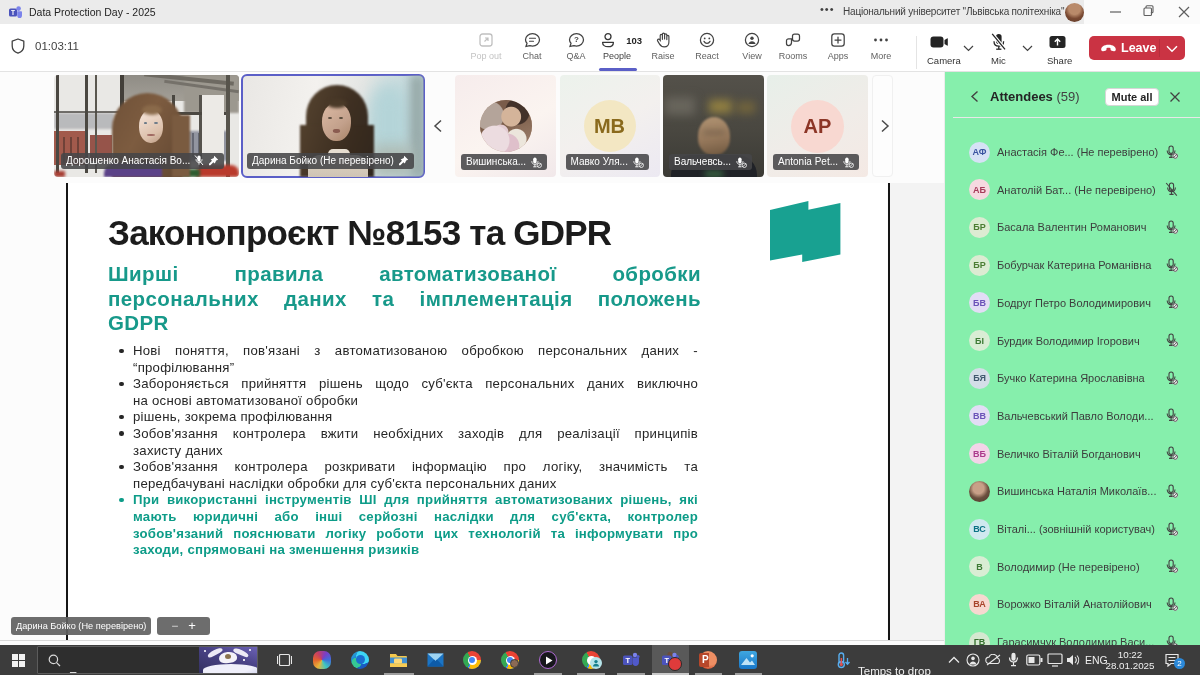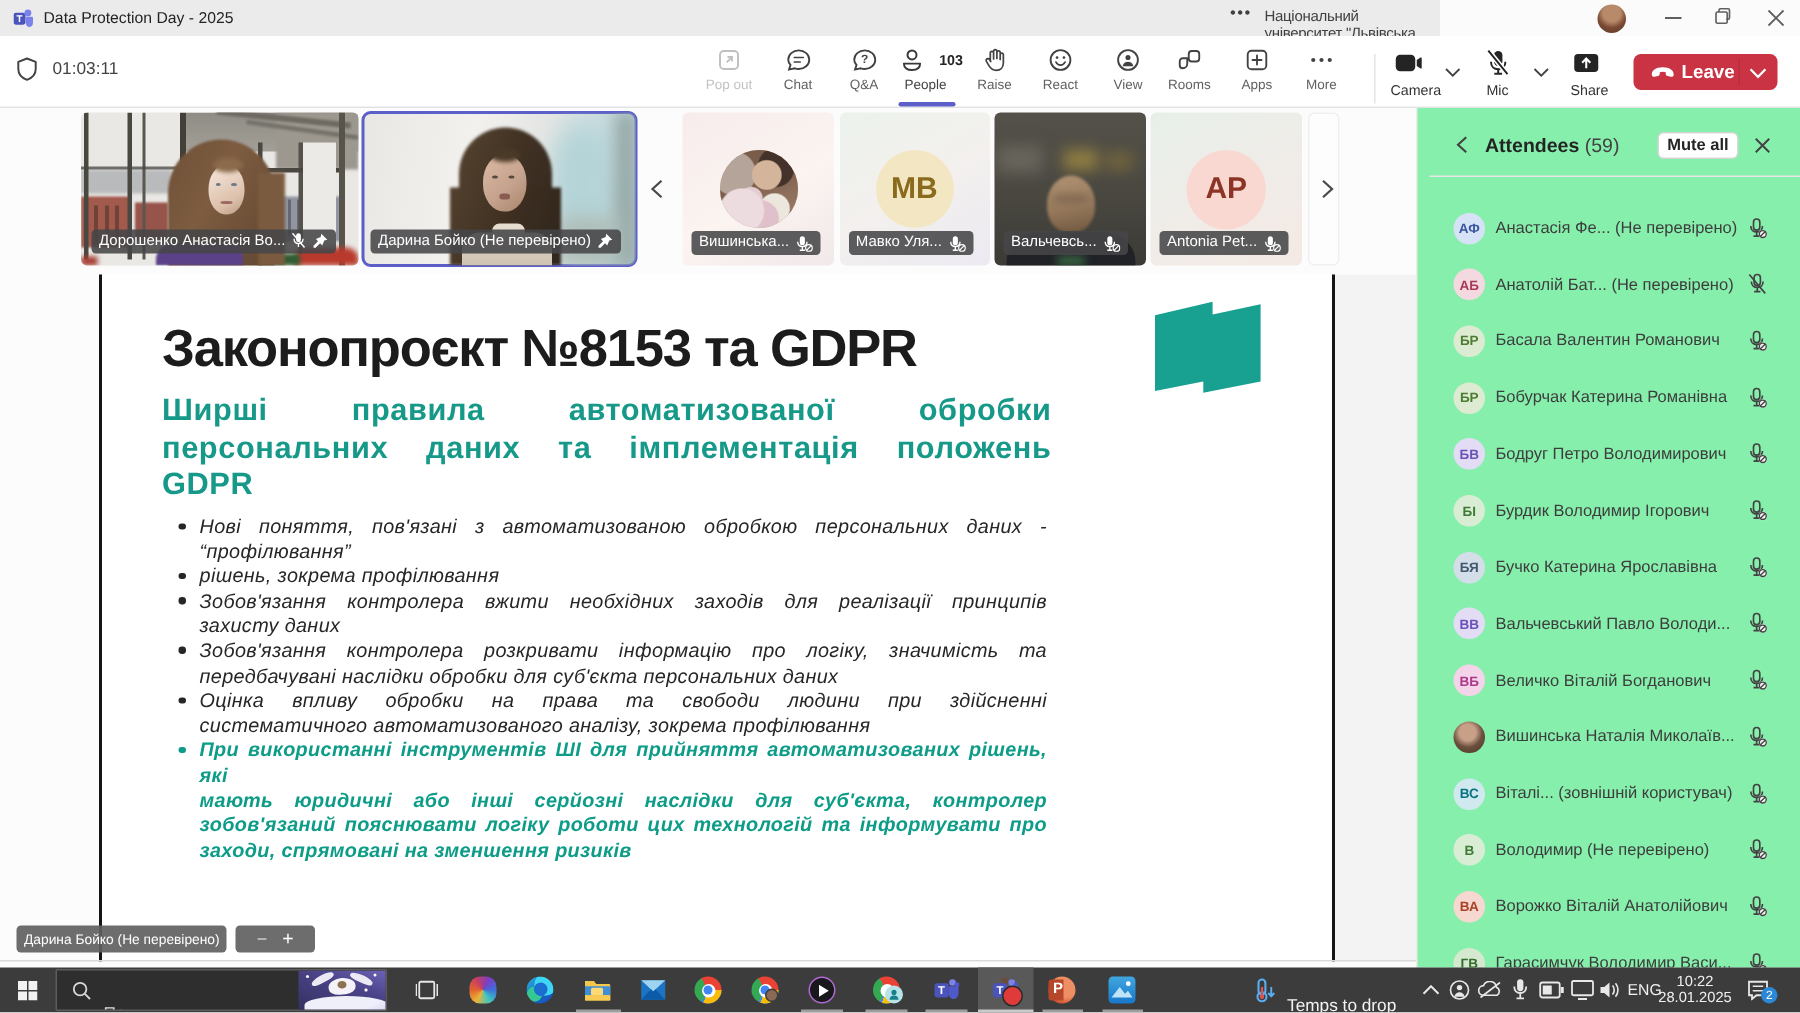--- a/index.html
+++ b/index.html
@@ -2,21 +2,21 @@
 <html><head>
 <meta charset="utf-8">
 <style>
   * { margin:0; padding:0; box-sizing:border-box; }
   html,body { width:1200px; height:675px; overflow:hidden; background:#fbfbfb;
     font-family:"Liberation Sans", sans-serif; }
   .abs { position:absolute; }
   #app { position:relative; width:1200px; height:675px; }
 
   
-  #titlebar { position:absolute; left:0; top:0; width:960px; height:24px; background:#ebebeb; }
+  #titlebar { position:absolute; left:0; top:0; width:1084px; height:24px; background:#ebebeb; }
   #titlebar .ttext { position:absolute; left:29px; top:6px; font-size:10.5px; color:#242424; }
   #titlebar .org { position:absolute; left:843px; top:6px; font-size:10px; letter-spacing:-0.2px; color:#404040; }
   #titlebar .dots { position:absolute; left:820px; top:3px; font-size:11px; color:#404040; letter-spacing:1px;}
 
   
   #toolbar { position:absolute; left:0; top:24px; width:1200px; height:48px; background:#ffffff;
     border-bottom:1px solid #e3e3e3; }
   .tbtn { position:absolute; top:8px; width:44px; text-align:center; color:#424242; }
   .tbtn svg { display:block; margin:0 auto; }
   .tbtn .lbl { font-size:9px; color:#616161; margin-top:3px; display:block; }
@@ -33,21 +33,21 @@
 
   
   #slide { position:absolute; left:67px; top:111px; width:820px; height:458px; background:#ffffff; }
   .vline { position:absolute; top:111px; width:2px; height:458px; background:#151515; }
   #slidetitle { position:absolute; left:108px; top:140.5px; font-weight:bold; color:#1c1c1c;
      font-size:35px; letter-spacing:-0.8px; white-space:nowrap; }
   #subtitle { position:absolute; left:108px; top:190px; width:593px; color:#17998a; font-weight:bold;
      font-size:20.5px; line-height:24.7px; letter-spacing:0.4px; }
   .jl { text-align:justify; text-align-last:justify; }
   #bullets { position:absolute; left:114px; top:271px; width:584px; font-size:13.2px; line-height:16.6px; color:#262626; letter-spacing:0.25px;}
-  .bi { position:relative; padding-left:19px;font-style:italic; }
+  .bi { position:relative; padding-left:19px; }
   .bi .dot { position:absolute; left:5px; top:5.5px; width:4.6px; height:4.6px; border-radius:50%; background:#262626; }
   .teal { color:#0d9c88; font-weight:bold; }
   .teal .dot { background:#0d9c88; }
 
   
   #sidebar { position:absolute; left:944px; top:72px; width:256px; height:573px; background:#86efac;
      border-left:1px solid #ececec; overflow:hidden; }
   .srow { position:absolute; left:0; width:256px; height:38px; }
   .sava { position:absolute; left:24px; top:8px; width:21px; height:21px; border-radius:50%;
      font-size:9px; font-weight:bold; display:flex; align-items:center; justify-content:center; }
@@ -375,36 +375,36 @@
       <div>GDPR</div>
     </div>
     <div id="bullets">
       <div class="bi">
           <span class="dot"></span>
           <div class="jl">Нові поняття, пов'язані з автоматизованою обробкою персональних даних -</div>
           <div>“профілювання”</div>
         </div>
       <div class="bi">
           <span class="dot"></span>
+          <div class="jl">Забороняється прийняття рішень щодо суб'єкта персональних даних виключно</div>
+          <div>на основі автоматизованої обробки</div>
+        </div>
+      <div class="bi">
+          <span class="dot"></span>
           <div>рішень, зокрема профілювання</div>
         </div>
       <div class="bi">
           <span class="dot"></span>
           <div class="jl">Зобов'язання контролера вжити необхідних заходів для реалізації принципів</div>
           <div>захисту даних</div>
         </div>
       <div class="bi">
           <span class="dot"></span>
           <div class="jl">Зобов'язання контролера розкривати інформацію про логіку, значимість та</div>
           <div>передбачувані наслідки обробки для суб'єкта персональних даних</div>
-        </div>
-      <div class="bi">
-          <span class="dot"></span>
-          <div class="jl">Оцінка впливу обробки на права та свободи людини при здійсненні</div>
-          <div>систематичного автоматизованого аналізу, зокрема профілювання</div>
         </div>
       <div class="bi teal">
           <span class="dot"></span>
           <div class="jl">При використанні інструментів ШІ для прийняття автоматизованих рішень, які</div>
           <div class="jl">мають юридичні або інші серйозні наслідки для суб'єкта, контролер</div>
           <div class="jl">зобов'язаний пояснювати логіку роботи цих технологій та інформувати про</div>
           <div>заходи, спрямовані на зменшення ризиків</div>
         </div>
     </div>
     <svg class="abs" style="left:768px;top:127px" width="74" height="64" viewBox="0 0 74 64">

